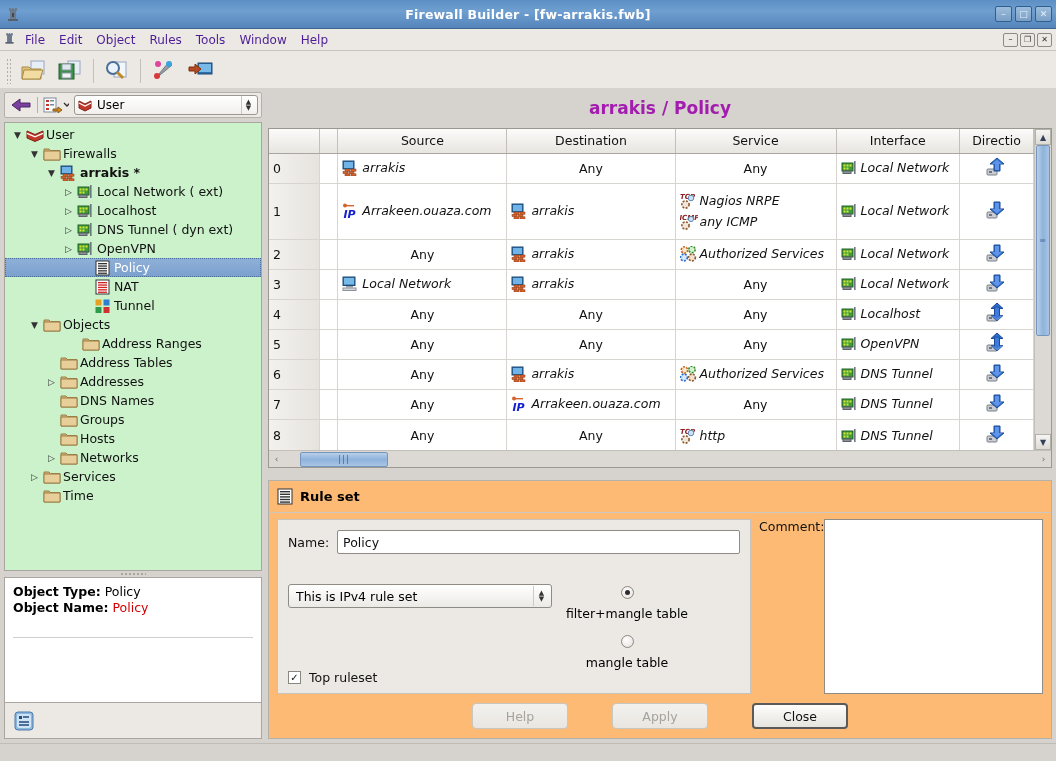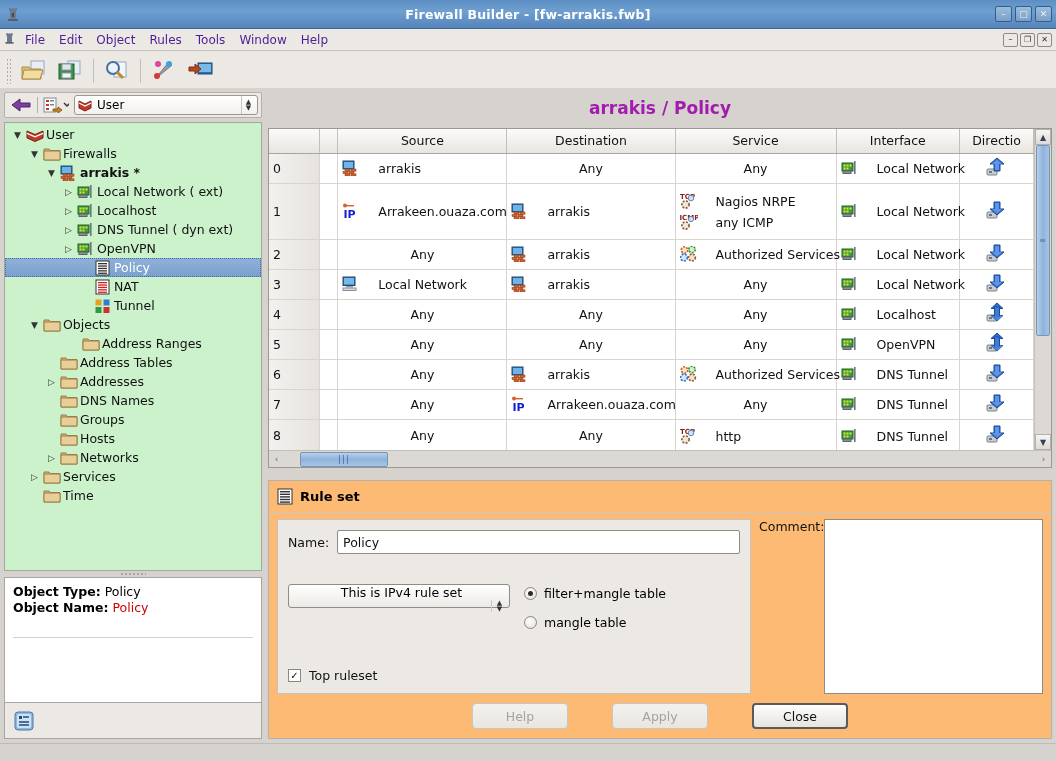--- a/index.html
+++ b/index.html
@@ -176,21 +176,21 @@
   table.rules td {
     border-right: 1px solid #d8d5d0; border-bottom: 1px solid #d8d5d0;
     font-size: 12.5px; color:#111; padding: 2px 4px; vertical-align: middle;
   }
   td.rownum {
     background: linear-gradient(to right,#f3f1ee,#e6e3de);
     border-right: 1px solid #c3bfb9;
     vertical-align: bottom; padding-bottom: 3px; padding-left:5px;
   }
   td.center { text-align:center; }
-  .cellitem { display:flex; align-items:flex-end; gap:18px; white-space:nowrap; }
+  .cellitem { display:flex; align-items:flex-start; gap:2px; white-space:nowrap;font-style:italic; }
   .cellitem + .cellitem { margin-top: 5px; }
 
   
   .vsb { width: 17px; background:#ebe8e4; border-left:1px solid #c3bfb9;
          display:flex; flex-direction:column; }
   .sbarrow { height:16px; background: linear-gradient(to bottom,#f6f5f3,#dedbd6);
              border:1px solid #b4b0aa; display:flex; align-items:center;
              justify-content:center; font-size:8px; color:#33425a; }
   .vsb-track { flex:1; background:#dcd9d4; position:relative; }
   .vsb-thumb { position:absolute; left:1px; right:1px; top:0; height:66%;
@@ -228,32 +228,31 @@
   }
   .fieldrow { display:flex; align-items:center; gap:8px; }
   .lbl { font-size:12.5px; color:#111; }
   .txtinput {
     flex:1; height:24px; background:#fff; border:1px solid #8f8b85;
     border-radius:2px; padding: 0 5px; display:flex; align-items:center;
     font-size:12.5px; color:#111;
   }
   .midrow { display:flex; align-items:flex-start; margin-top: 30px; gap: 14px;}
   .select {
-    width: 222px; height:24px;
+    width: 264px; height:24px;
     background: linear-gradient(to bottom,#ffffff,#eceae6);
     border:1px solid #8f8b85; border-radius:3px;
     display:flex; align-items:center; padding: 0 2px 0 7px;
     font-size:12.5px;
-    flex-direction:column;
   }
   .select .spin { width:16px; border-left:1px solid #cdc9c3; height:20px;
     display:flex; flex-direction:column; align-items:center; justify-content:center;
     font-size:7px; line-height:6px; color:#333; margin-left:auto; }
   .radios { display:flex; flex-direction:column; gap:14px; padding-top:2px; }
-  .radio { display:flex; align-items:center; gap:7px; font-size:12.5px; }
+  .radio { display:flex; align-items:center; gap:7px; font-size:12.5px;flex-direction:column; }
   .rdot { width:13px; height:13px; border-radius:50%;
           background: radial-gradient(circle at 40% 35%,#ffffff,#e2dfda);
           border:1px solid #8a8680; display:flex; align-items:center; justify-content:center; }
   .rdot i { width:5px; height:5px; border-radius:50%; background:#2b2b2b; display:none; }
   .rdot.on i { display:block; }
   .chkrow { display:flex; align-items:center; gap:8px; margin-top:auto; padding-bottom:2px;}
   .chk { width:13px; height:13px; background:#fff; border:1px solid #8a8680;
          display:flex; align-items:center; justify-content:center;
          font-size:10px; line-height:1; color:#111; }
   .ed-right { flex:1; display:flex; flex-direction:row; }

